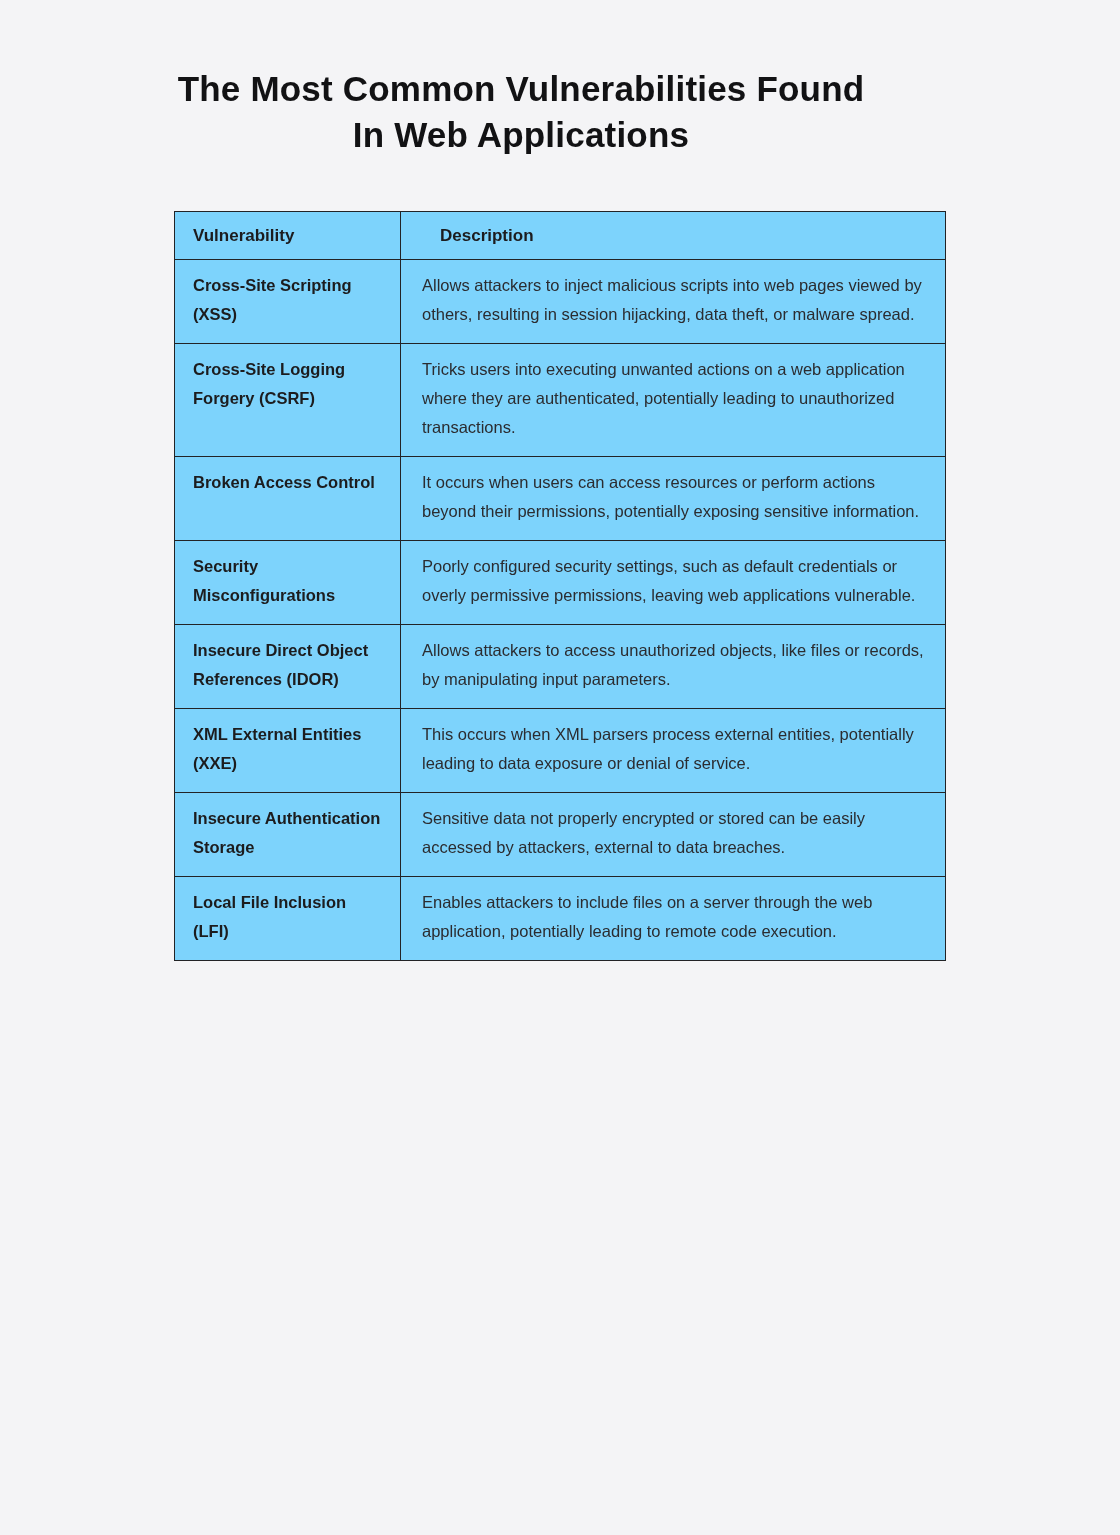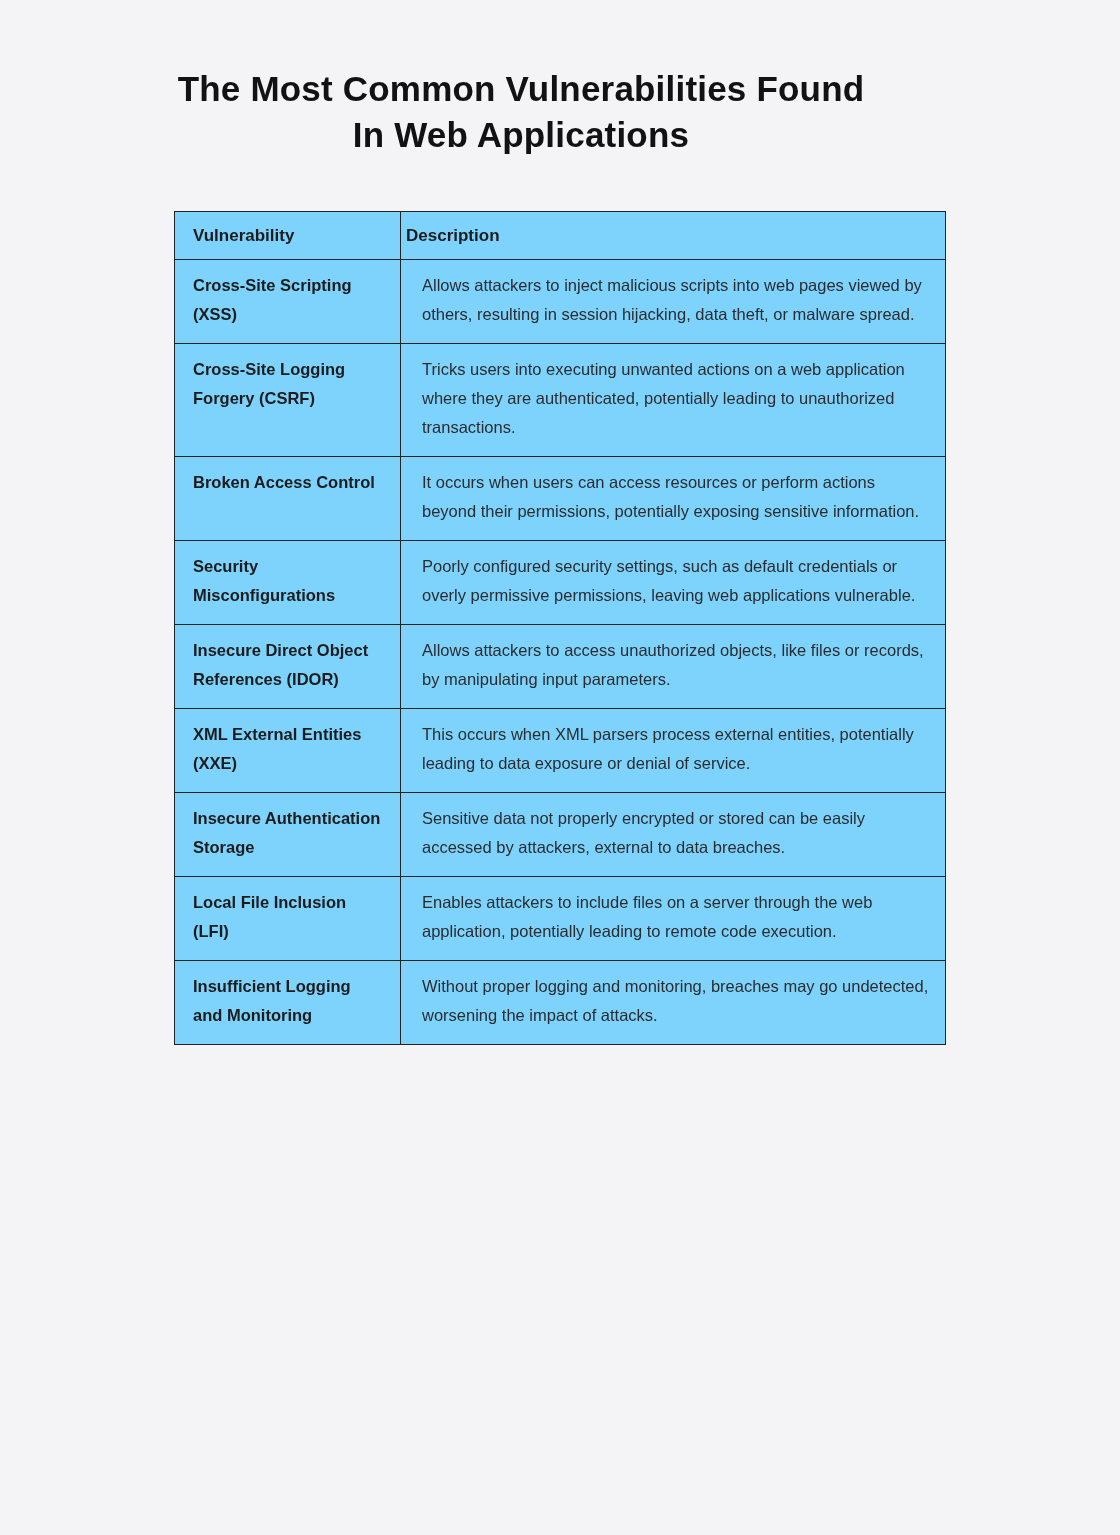--- a/index.html
+++ b/index.html
@@ -42,21 +42,21 @@
   .vuln-table col.c1 { width: 226px; }
   .vuln-table col.c2 { width: 545px; }
   .vuln-table th {
     font-size: 17px;
     font-weight: 700;
     color: #1c1c1e;
     padding: 14px 18px 13px 18px;
     height: 48px;
     vertical-align: middle;
   }
-  .vuln-table th.desc-h { padding-left: 5px; }
+  .vuln-table th.desc-h { padding-left: 39px; }
   .vuln-table td {
     font-size: 16.5px;
     line-height: 29px;
     color: #2b2c30;
     padding: 11px 18px 14px 18px;
   }
   .vuln-table td.vuln-name {
     font-weight: 700;
     color: #1c1c1e;
   }
@@ -109,20 +109,16 @@
       <td class="vuln-desc">This occurs when XML parsers process external entities, potentially leading to data exposure or denial of service.</td>
     </tr>
         <tr>
       <td class="vuln-name">Insecure Authentication Storage</td>
       <td class="vuln-desc">Sensitive data not properly encrypted or stored can be easily accessed by attackers, external to data breaches.</td>
     </tr>
         <tr>
       <td class="vuln-name">Local File Inclusion (LFI)</td>
       <td class="vuln-desc">Enables attackers to include files on a server through the web application, potentially leading to remote code execution.</td>
     </tr>
-        <tr>
-      <td class="vuln-name">Insufficient Logging and Monitoring</td>
-      <td class="vuln-desc">Without proper logging and monitoring, breaches may go undetected, worsening the impact of attacks.</td>
-    </tr>
       </tbody>
   </table>
 
 </div>
 
 </body></html>

